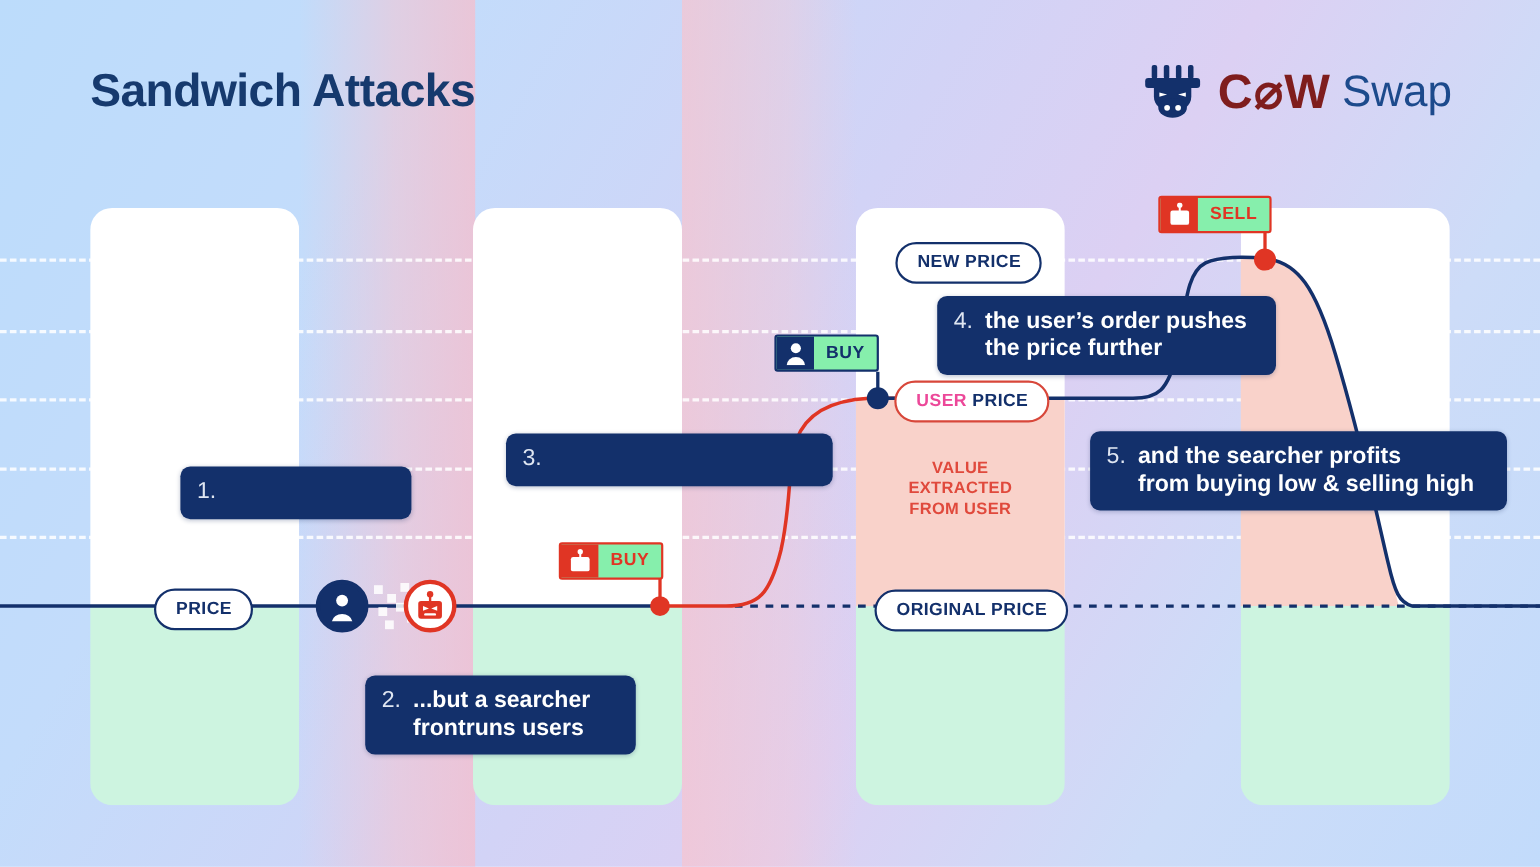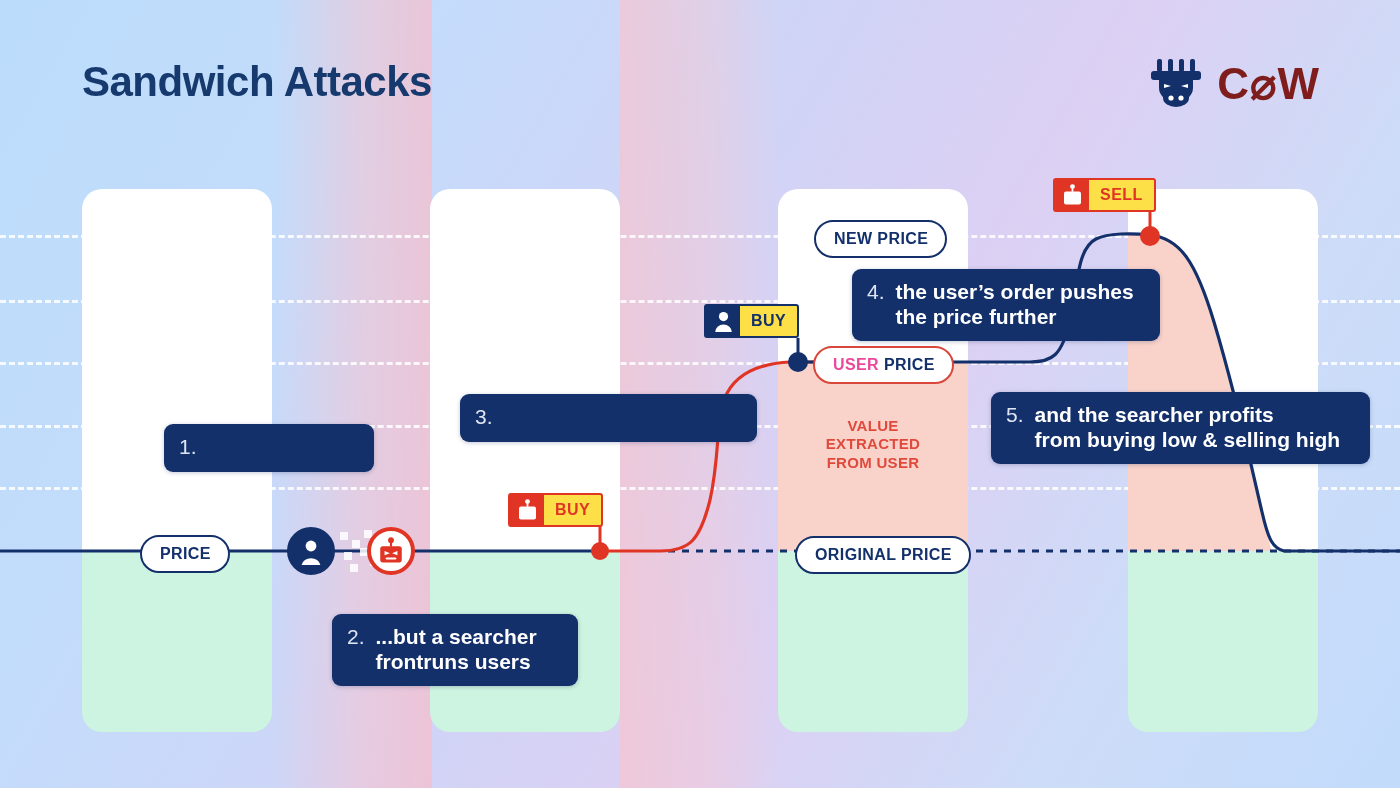--- a/index.html
+++ b/index.html
@@ -48,21 +48,21 @@
   .pill { position:absolute; z-index:16; background:#fff; border-radius:999px;
           border:2.5px solid #13306b; color:#13306b;
           font-size:16px; font-weight:bold; letter-spacing:.4px;
           padding:8px 17px 8px 18px; white-space:nowrap; }
   .pill.user { border-color:#d8473a; }
   .pill.user .a { color:#ec4899; }
   .pill.user .b { color:#13306b; }
 
   
   .badge { position:absolute; z-index:17; display:flex; align-items:stretch;
-           border:2.5px solid #13306b; background:#fde047; border-radius:3px;
+           border:2.5px solid #13306b; background:#86efac; border-radius:3px;
            height:34px; }
   .badge .ic { width:34px; display:flex; align-items:center; justify-content:center;
                background:#13306b; }
   .badge .lb { display:flex; align-items:center; padding:0 11px;
                font-size:16px; font-weight:bold; color:#13306b; letter-spacing:.5px; }
   .badge.red { border-color:#e03524; }
   .badge.red .ic { background:#e03524; }
   .badge.red .lb { color:#e03524; }
 
   
@@ -165,20 +165,21 @@
       <ellipse cx="25" cy="41" rx="13" ry="9"></ellipse>
     </g>
     <g fill="#ffffff">
       <path d="M13 27 l7 2 -7 2 z"></path>
       <path d="M37 27 l-7 2 7 2 z"></path>
       <circle cx="20" cy="41" r="2.6"></circle>
       <circle cx="30" cy="41" r="2.6"></circle>
     </g>
   </svg>
   <span class="cow-word">C⌀W</span>
+  <span class="swap-word">Swap</span>
 </div>
 
 <div class="callout" style="left:164px;top:424px;width:210px;">
   <span class="num">1.</span>
 </div>
 
 <div class="callout" style="left:332px;top:614px;width:246px;">
   <span class="num">2.</span>
   <span class="txt">...but a searcher
 frontruns users</span>

